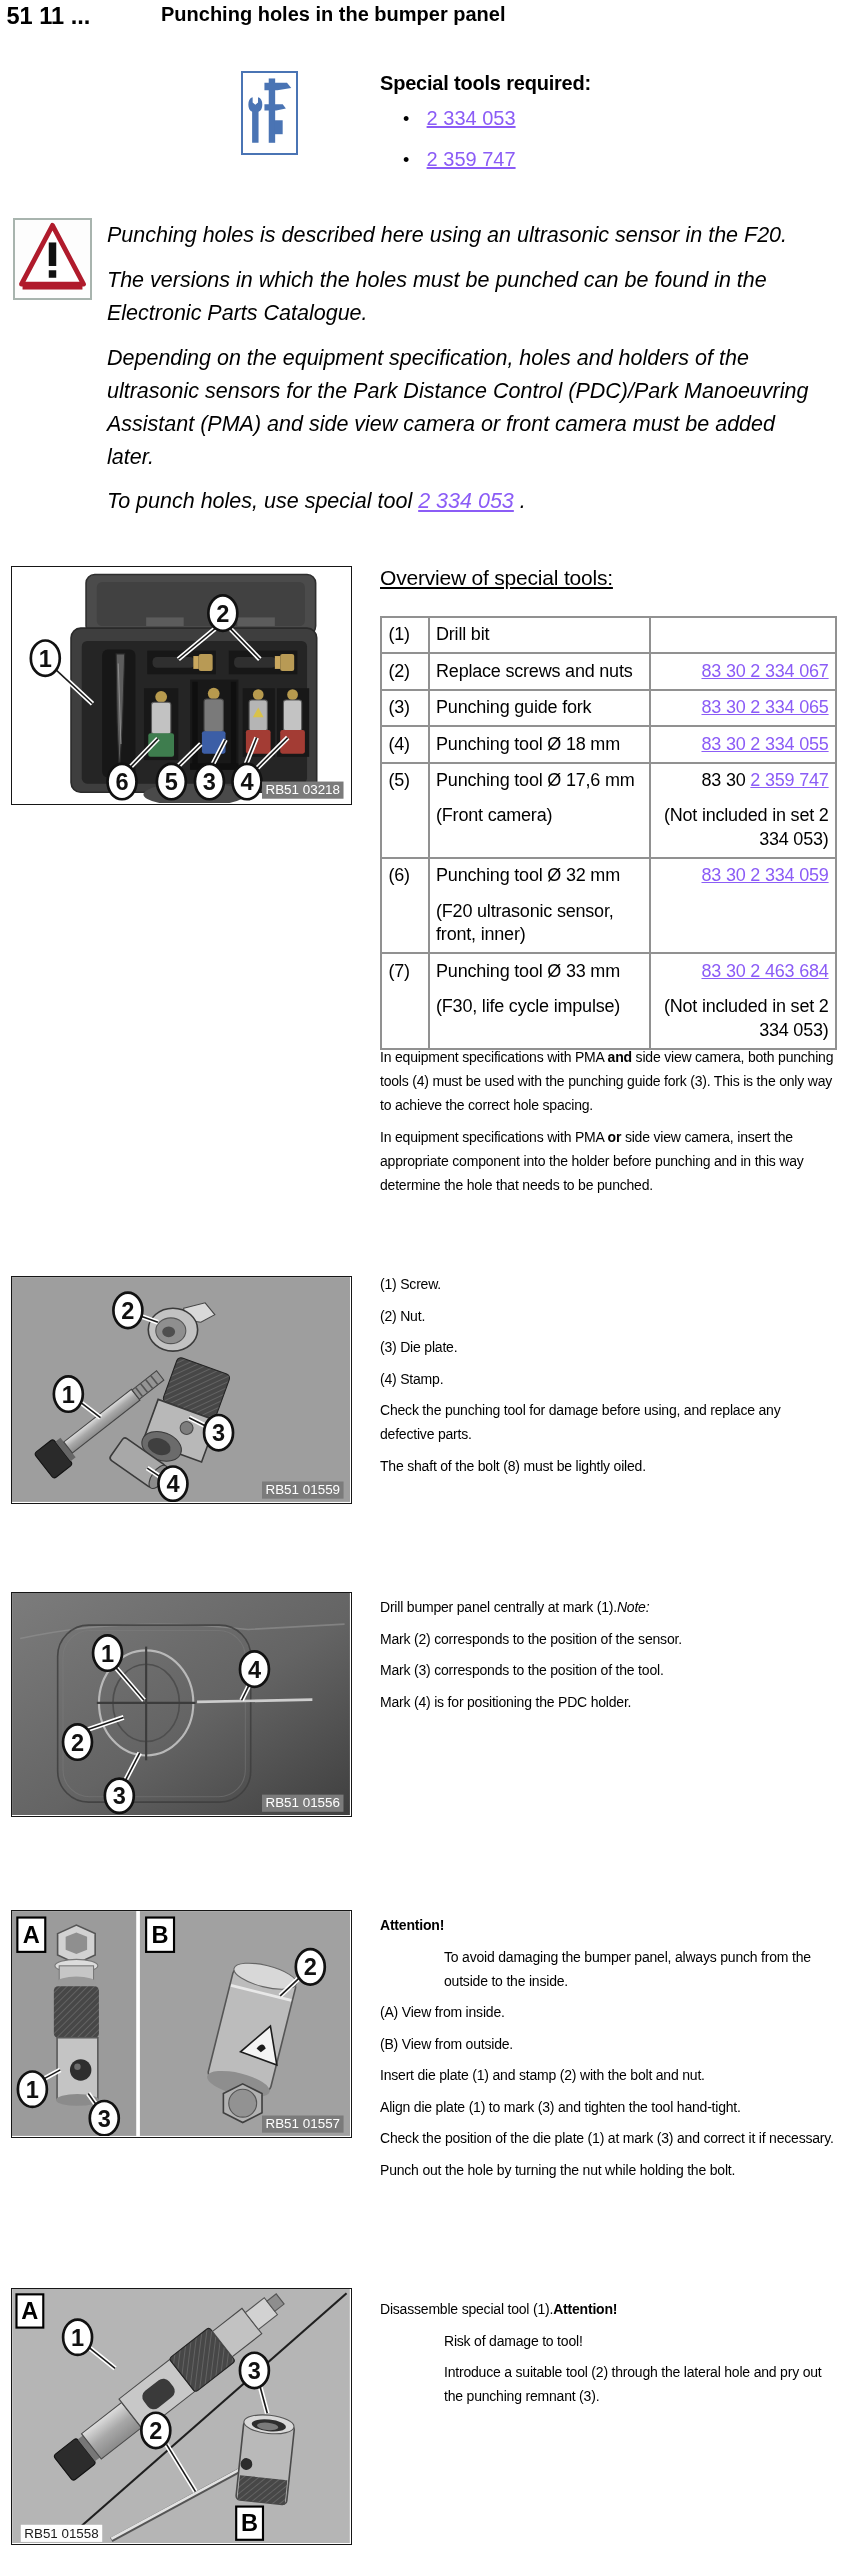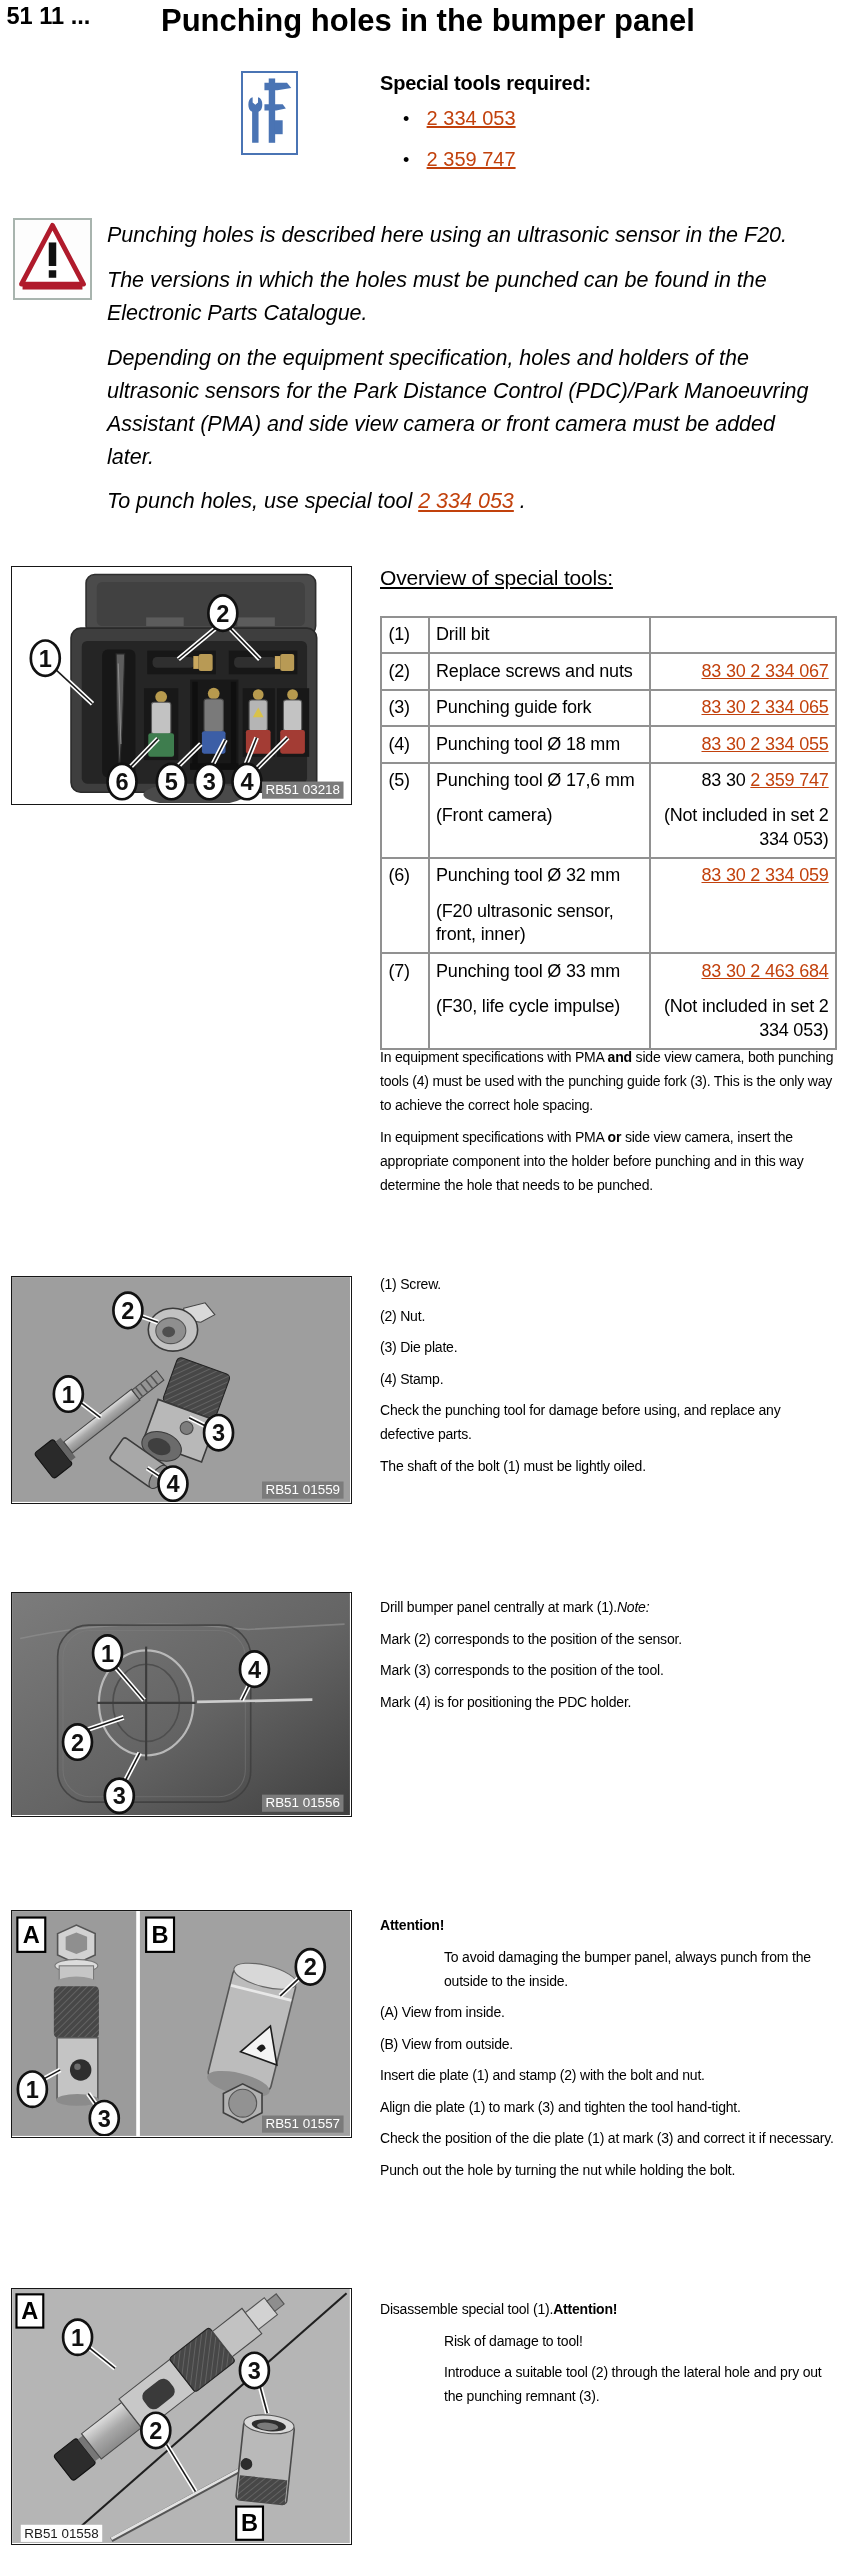--- a/index.html
+++ b/index.html
@@ -2,29 +2,29 @@
 <html style="font-size:8.6px"><head>
 <meta charset="utf-8">
 <style>
   html,body{margin:0;padding:0;background:#fff;}
   .page{position:relative;width:843px;height:2576px;background:#fff;overflow:hidden;
         font-family:"Liberation Sans","DejaVu Sans",sans-serif;color:#000;}
   .abs{position:absolute;}
 
   
   .doc-title-code{left:6.4px;top:3.2px;font-size:23.6px;font-weight:bold;}
-  .doc-title{left:161px;top:3.2px;font-size:31px;font-weight:bold;}
+  .doc-title{left:161px;top:3.2px;font-size:20px;font-weight:bold;}
   .intro{left:107px;top:219px;width:703px;font-size:21.5px;line-height:33px;}
   .intro p{margin:0 0 11.8px 0;font-style:italic;}
   .rcol{left:380px;width:457px;font-size:14px;line-height:24px;letter-spacing:-0.2px;}
   .rcol p{margin:0 0 7.5px 0;}
   .bold{font-weight:bold;}
   .italic{font-style:italic;}
   .indent{margin-left:64px !important;}
-  a.doclink{color:#c2410c;text-decoration:underline;cursor:pointer;margin-top:36px;}
+  a.doclink{color:#8b5cf6;text-decoration:underline;cursor:pointer;margin-top:36px;}
 
   
   .st-heading{left:380px;top:72px;font-size:20px;font-weight:bold;letter-spacing:-0.2px;}
   .st-item{left:403px;font-size:20px;}
   .st-item .dot{display:inline-block;width:23.6px;font-size:18px;}
   .tools-icon{left:241px;top:71px;width:57px;height:84px;border:2.7px solid #4a74b4;
               background:#fff;box-sizing:border-box;}
 
   
   .warn-box{left:13px;top:218px;width:79px;height:82px;background:#fdfdfd;
@@ -342,21 +342,21 @@
         </g>
     </svg>
   </div>
 
   <div class="abs rcol" style="top:1272px">
     <p>(1) Screw.</p>
     <p>(2) Nut.</p>
     <p>(3) Die plate.</p>
     <p>(4) Stamp.</p>
     <p>Check the punching tool for damage before using, and replace any defective parts.</p>
-    <p>The shaft of the bolt (1) must be lightly oiled.</p>
+    <p>The shaft of the bolt (8) must be lightly oiled.</p>
   </div>
 
   <div class="abs fig" style="left:10.7px;top:1592px;width:341px;height:225px;">
     <svg viewBox="0 0 630 414" width="338" height="222">
       <rect x="0" y="0" width="630" height="414" fill="url(#fig3bg)"></rect>
       <path d="M15,85 Q210,42 440,68 L620,58" fill="none" stroke="#8f8f8f" stroke-width="3" opacity="0.7"></path>
       <rect x="85" y="60" width="360" height="330" rx="58" fill="none" stroke="#3e3e3e" stroke-width="3" opacity="0.85"></rect>
       <rect x="95" y="70" width="340" height="310" rx="50" fill="none" stroke="#7e7e7e" stroke-width="2" opacity="0.5"></rect>
 
       <ellipse cx="250" cy="205" rx="88" ry="98" fill="none" stroke="#b9b9b9" stroke-width="4"></ellipse>

